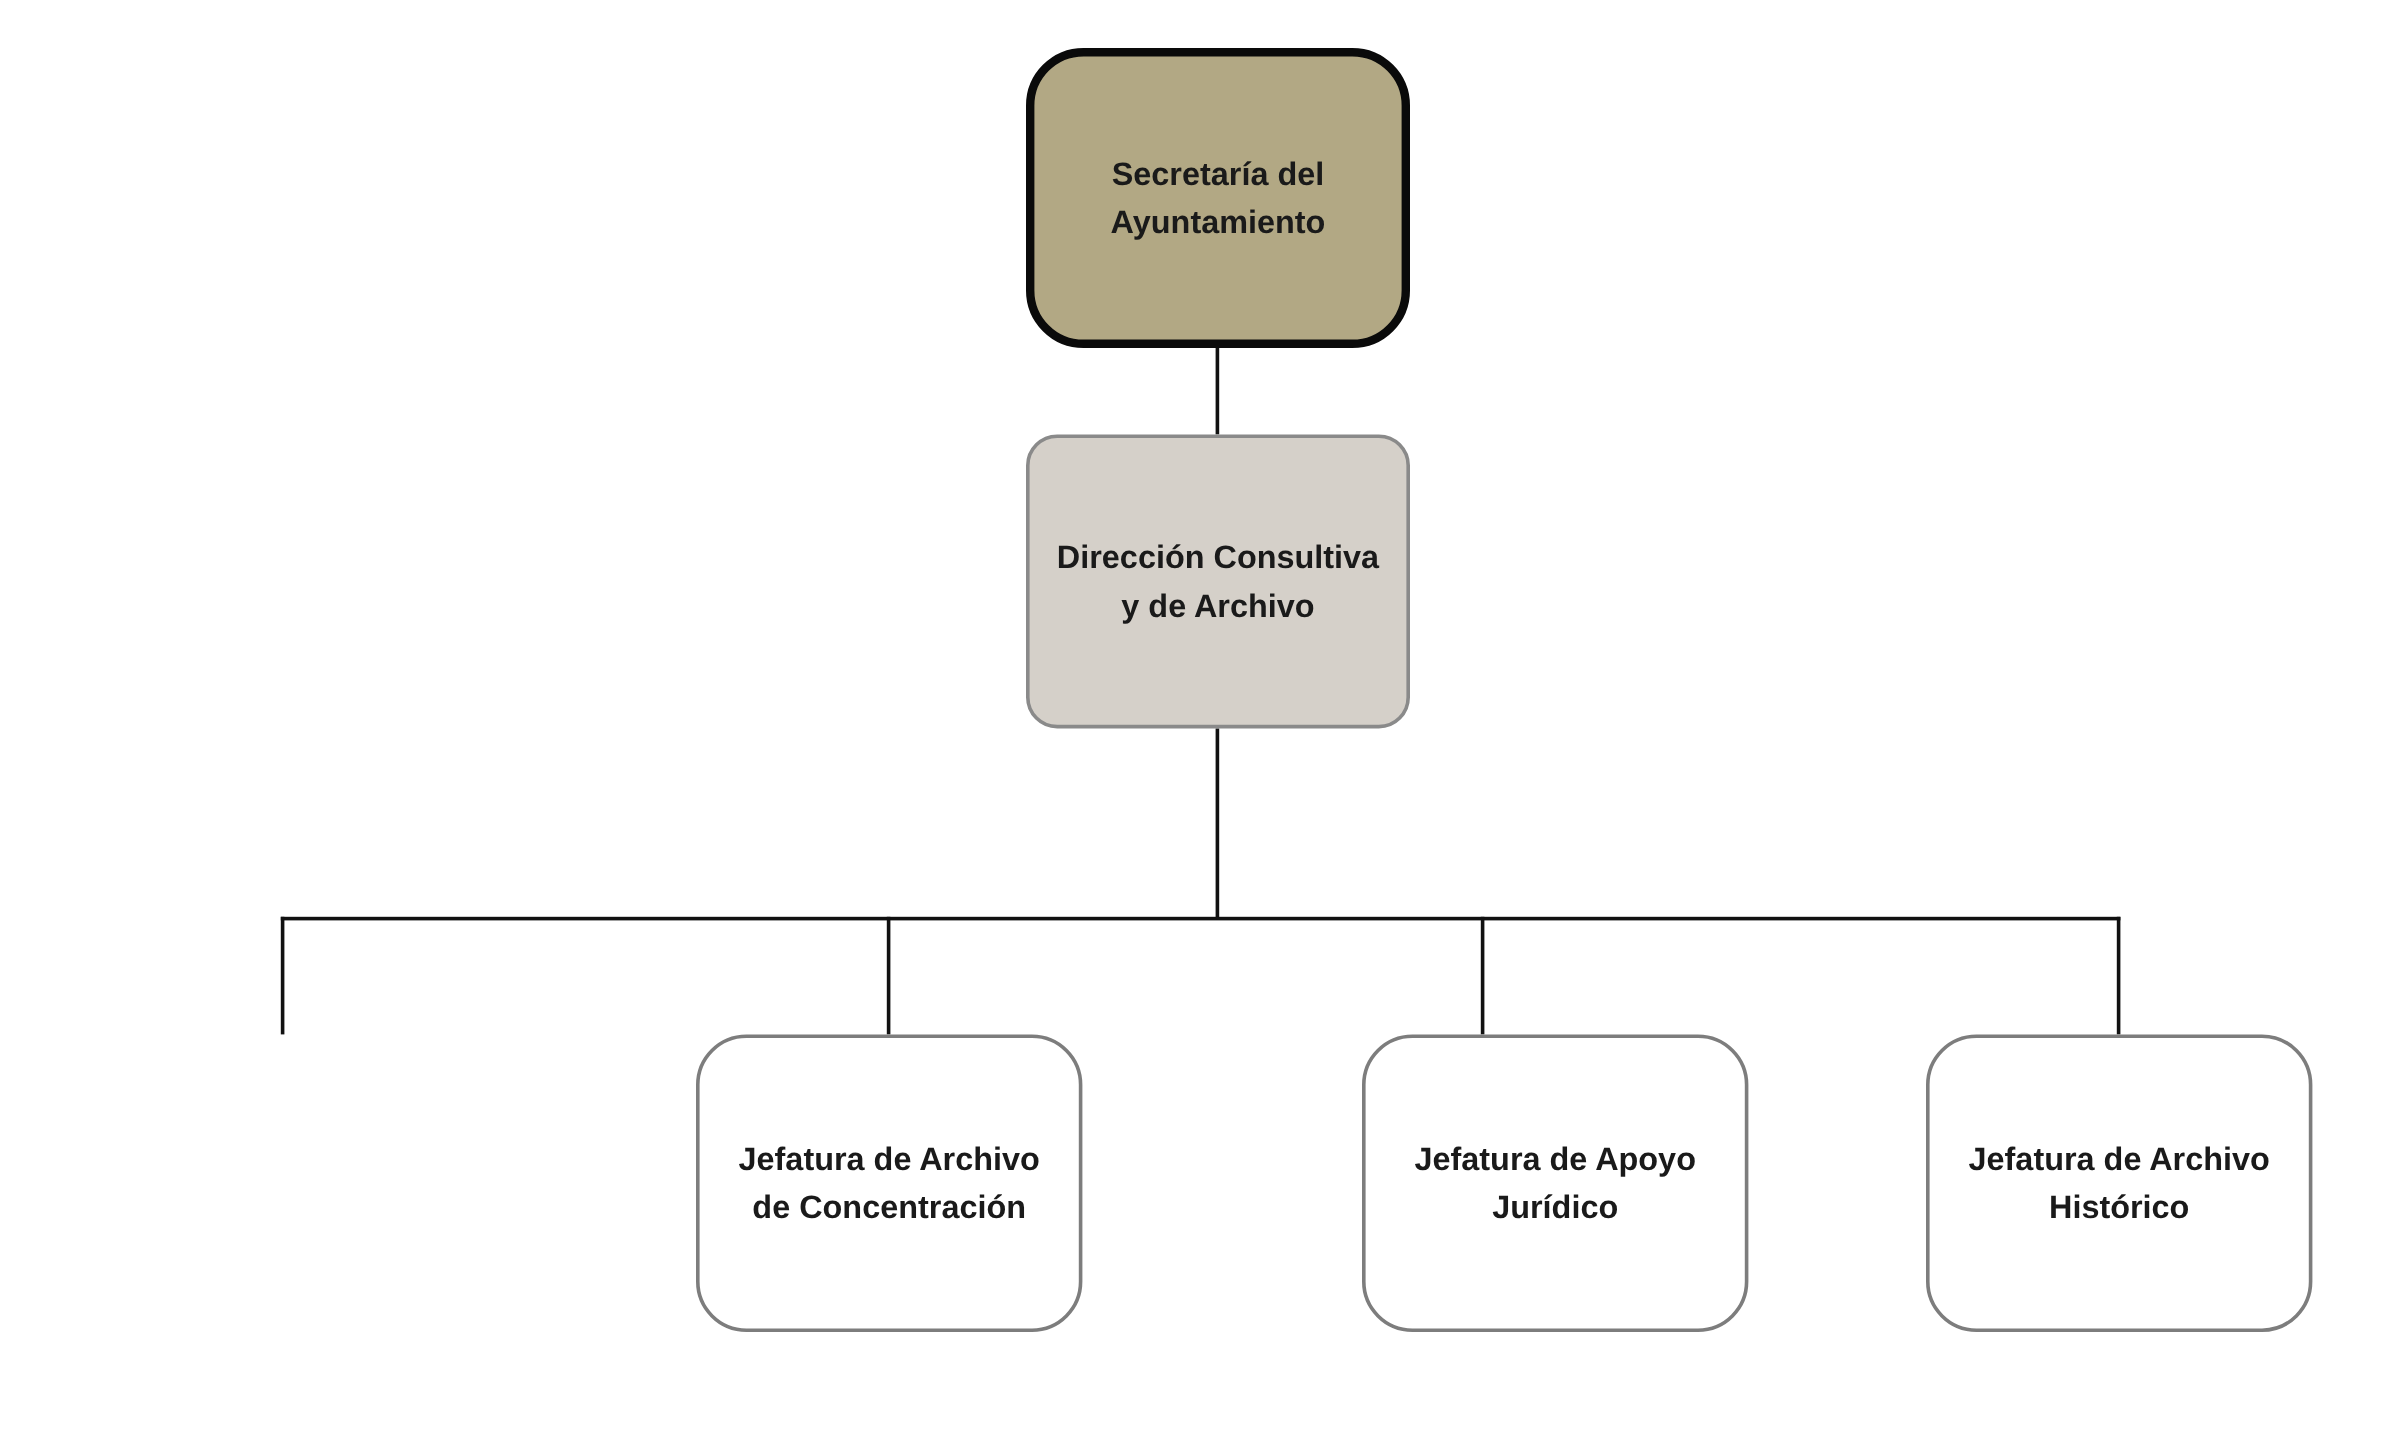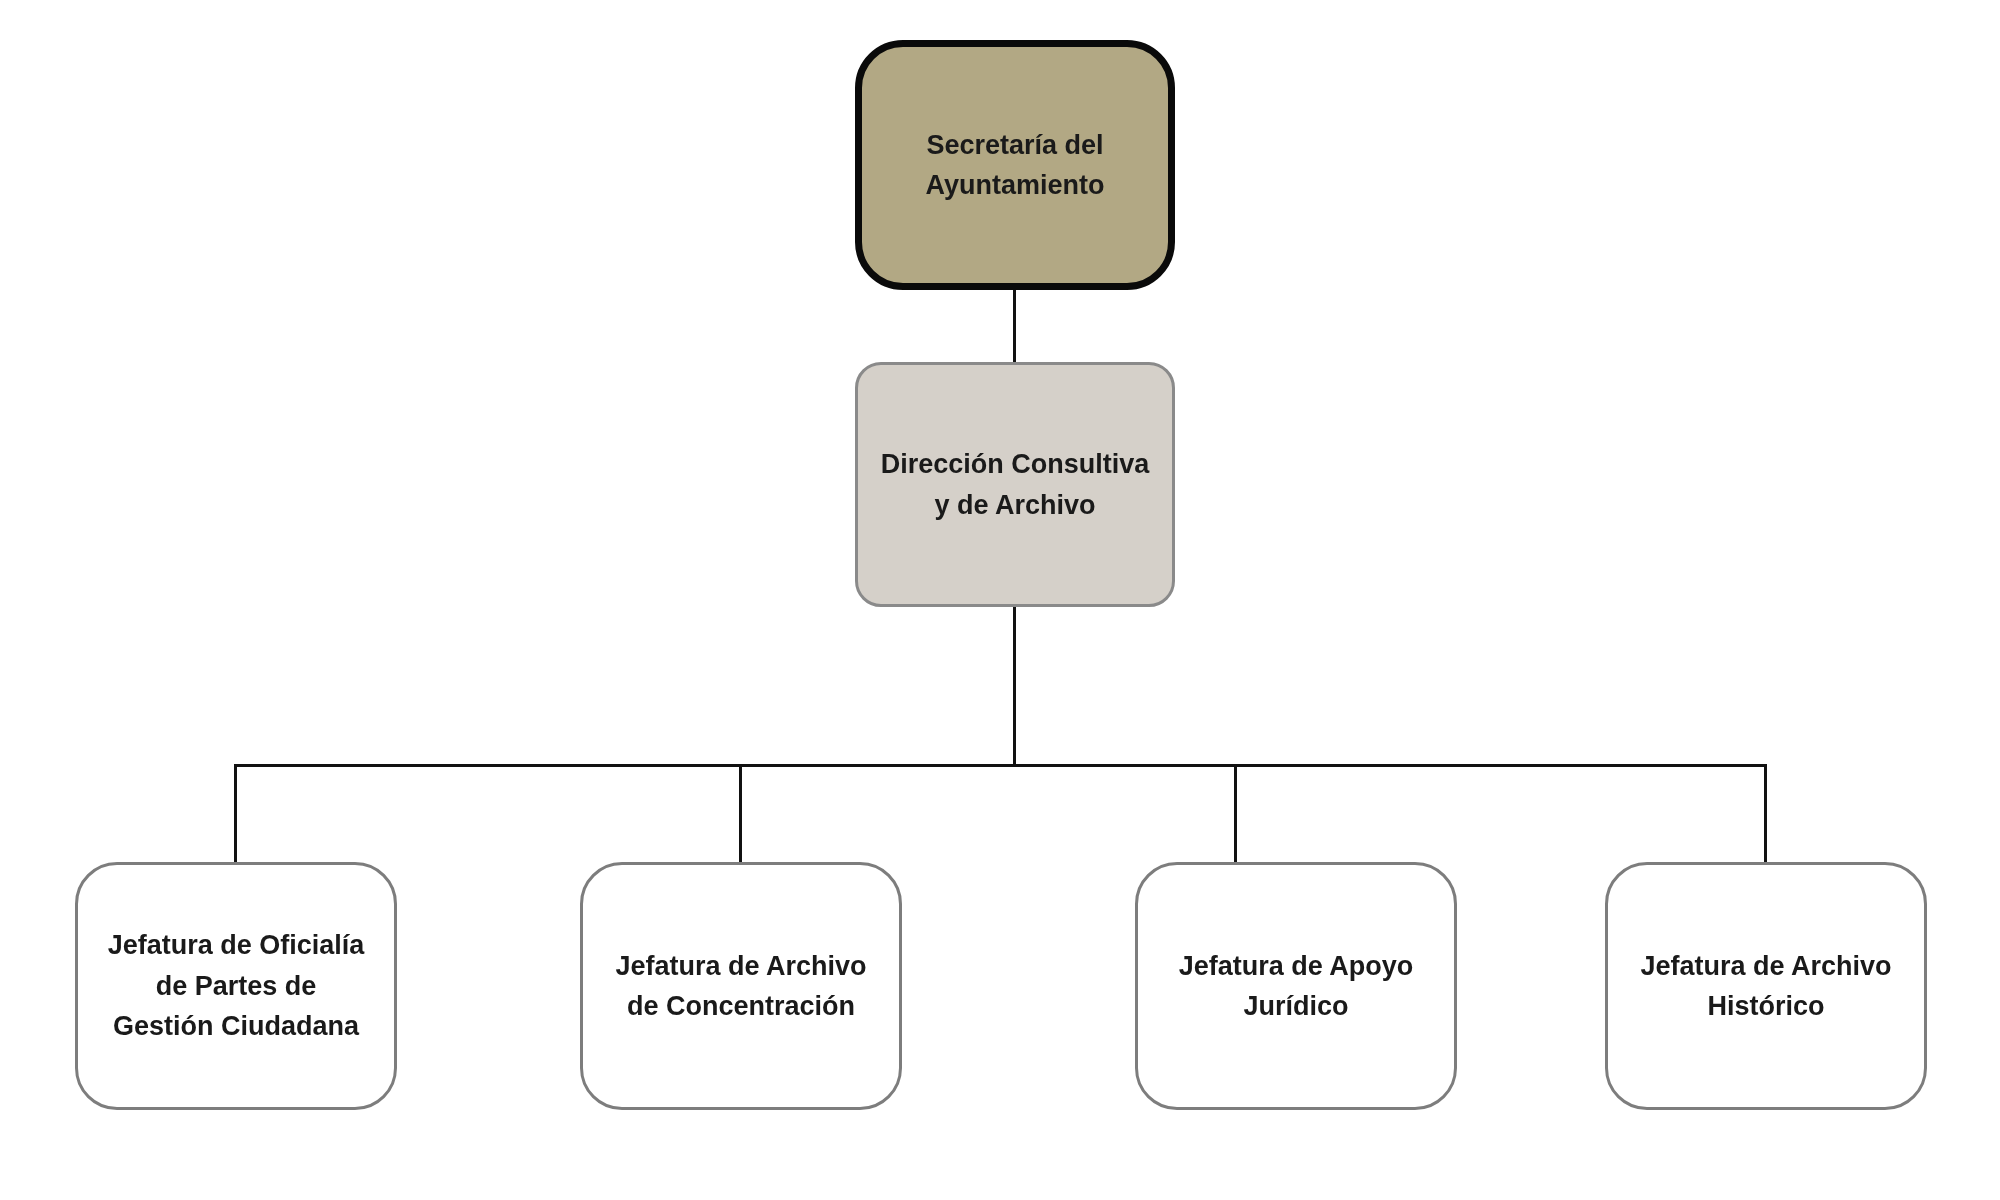--- a/index.html
+++ b/index.html
@@ -96,25 +96,20 @@
   <div class="node node-root">
     <span class="node-label">Secretaría del
 Ayuntamiento</span>
   </div>
 
   <div class="node node-director">
     <span class="node-label">Dirección Consultiva
 y de Archivo</span>
   </div>
 
-  <div class="node node-leaf node-leaf-1">
-    <span class="node-label">Jefatura de Oficialía
-de Partes de
-Gestión Ciudadana</span>
-  </div>
 
   <div class="node node-leaf node-leaf-2">
     <span class="node-label">Jefatura de Archivo
 de Concentración</span>
   </div>
 
   <div class="node node-leaf node-leaf-3">
     <span class="node-label">Jefatura de Apoyo
 Jurídico</span>
   </div>

